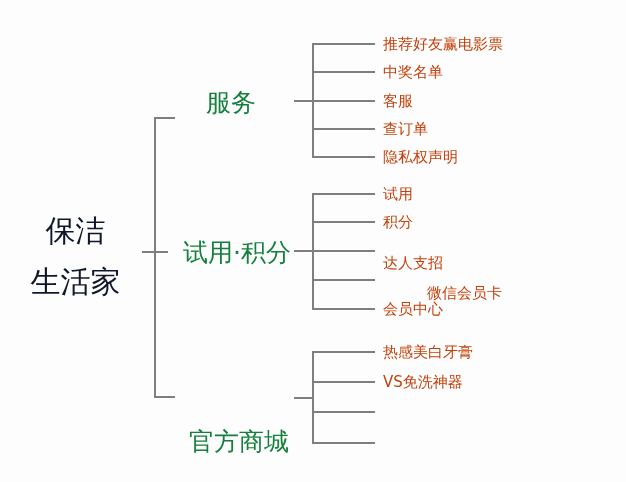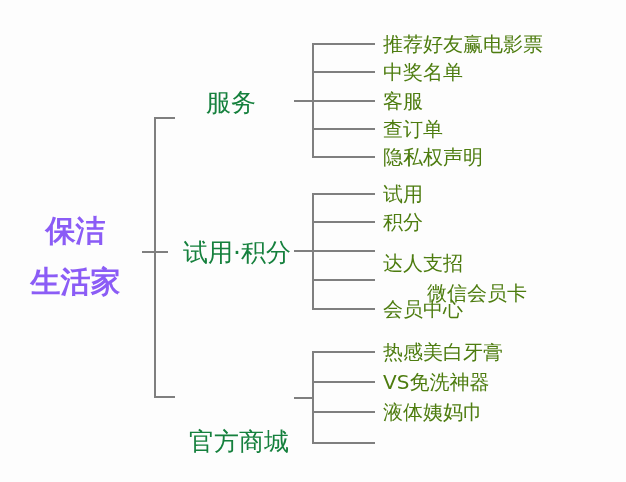--- a/index.html
+++ b/index.html
@@ -23,38 +23,37 @@
   .h { height: 1.5px; }
   .v { width: 1.5px; }
   .root-label {
     position: absolute;
     left: 18px;
     top: 205px;
     width: 115px;
     text-align: center;
     font-size: 30px;
     line-height: 51px;
-    color: #8b5cf6;
+    color: #0f172a;
     white-space: nowrap;
-    font-weight: bold;
   }
   .branch-label {
     position: absolute;
     font-size: 25px;
     line-height: 30px;
     color: #15803d;
     white-space: nowrap;
   }
   .leaf-label {
     position: absolute;
     left: 383px;
     height: 24px;
     line-height: 24px;
-    font-size: 20px;
-    color: #4d7c0f;
+    font-size: 15px;
+    color: #c2410c;
     white-space: nowrap;
   }
 </style>
 </head>
 <body>
 
 <div id="stage">
 
   <div class="root-label">
     <div>保洁</div>
@@ -98,15 +97,14 @@
 
   <div class="line h" style="left:294px; top:397px; width:19px;"></div>
   <div class="line v" style="left:312px; top:351px; height:92.5px;"></div>
   <div class="line h" style="left:312px; top:351px; width:63px;"></div>
   <div class="line h" style="left:312px; top:381px; width:63px;"></div>
   <div class="line h" style="left:312px; top:411px; width:63px;"></div>
   <div class="line h" style="left:312px; top:442px; width:63px;"></div>
 
   <div class="leaf-label" style="top:340px;">热感美白牙膏</div>
   <div class="leaf-label" style="top:370px;">VS免洗神器</div>
-  <div class="leaf-label" style="top:400px;">液体姨妈巾</div>
 
 </div>
 
 </body></html>

